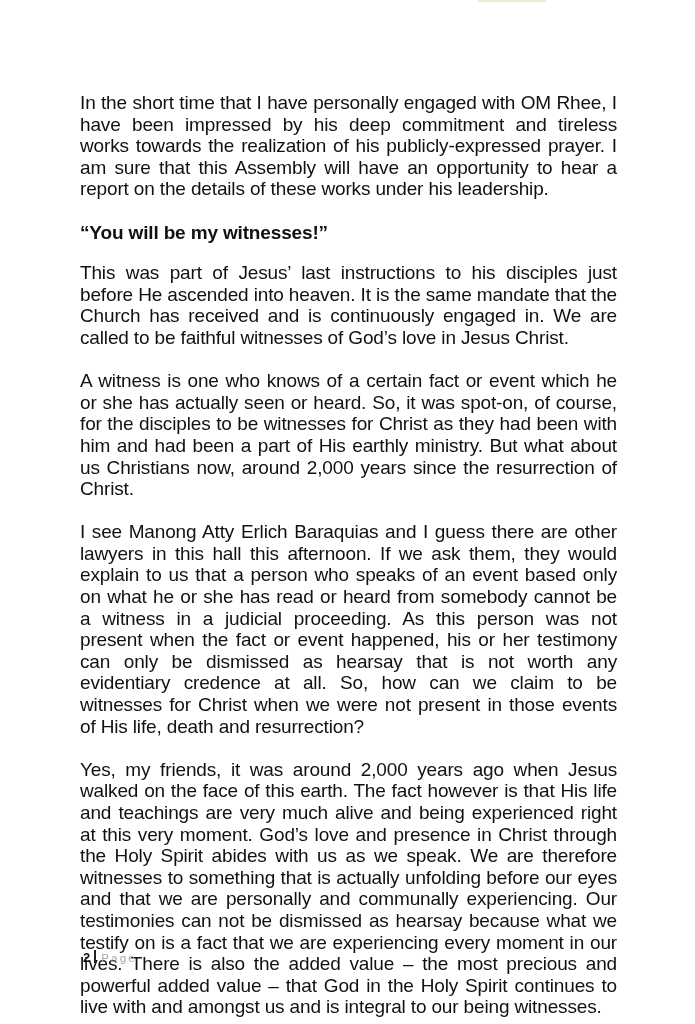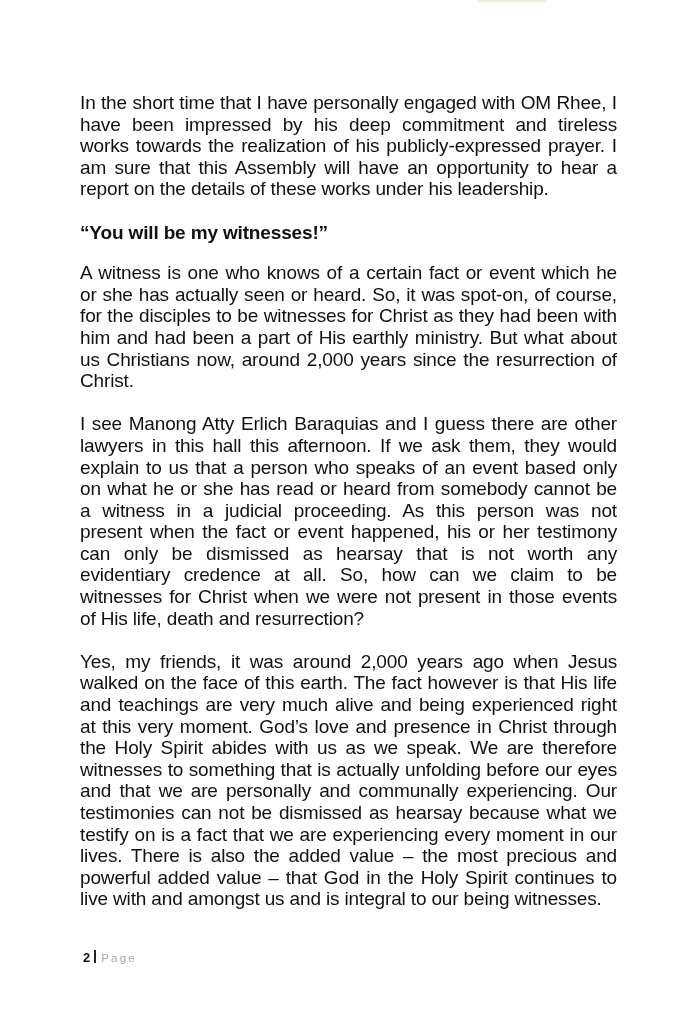--- a/index.html
+++ b/index.html
@@ -66,20 +66,21 @@
     }
   </style>
 </head>
 <body>
 
 <div class="top-mark"></div>
 
 <div class="content">
   <p class="para">In the short time that I have personally engaged with OM Rhee, I have been impressed by his deep commitment and tireless works towards the realization of his publicly-expressed prayer. I am sure that this Assembly will have an opportunity to hear a report on the details of these works under his leadership.</p>
   <p class="heading">“You will be my witnesses!”</p>
+  <p class="para">This was part of  Jesus’ last instructions to his disciples just before He ascended into heaven. It is the same mandate that the Church has received and is continuously engaged in. We are called to be faithful witnesses of God’s love in Jesus Christ.</p>
   <p class="para">A witness is one who knows of a certain fact or event which he or she has actually seen or heard. So, it was spot-on, of course, for the disciples to be witnesses for Christ as they had been with him and had been a part of His earthly ministry. But what about us Christians now, around 2,000 years since the resurrection of Christ.</p>
   <p class="para">I see Manong Atty Erlich Baraquias and I guess there are other lawyers in this hall this afternoon. If we ask them, they would explain to us that a person who speaks of an event based only on what he or she has read or heard from somebody cannot be a witness in a judicial proceeding. As this person was not present when the fact or event happened, his or her testimony can only be dismissed as hearsay that is not worth any evidentiary credence at all.  So, how can we claim to be witnesses for Christ when we were not present in those events of His life, death and resurrection?</p>
   <p class="para">Yes, my friends, it was around 2,000 years ago when Jesus walked on the face of this earth. The fact however is that His life and teachings are very much alive and being experienced right at this very moment. God’s love and presence in Christ through the Holy Spirit abides with us as we speak. We are therefore witnesses to something that is actually unfolding before our eyes and that we are personally and communally experiencing. Our testimonies can not be dismissed as hearsay because what we testify on is a fact that we are experiencing every moment in our lives. There is also the added value – the most precious  and powerful added value – that God in the Holy Spirit continues to live with and amongst us and is integral to our being witnesses.</p>
 </div>
 
 <div class="footer">
   <span class="num">2</span><span class="sep"></span><span class="lbl">Page</span>
 </div>
 
 </body></html>

